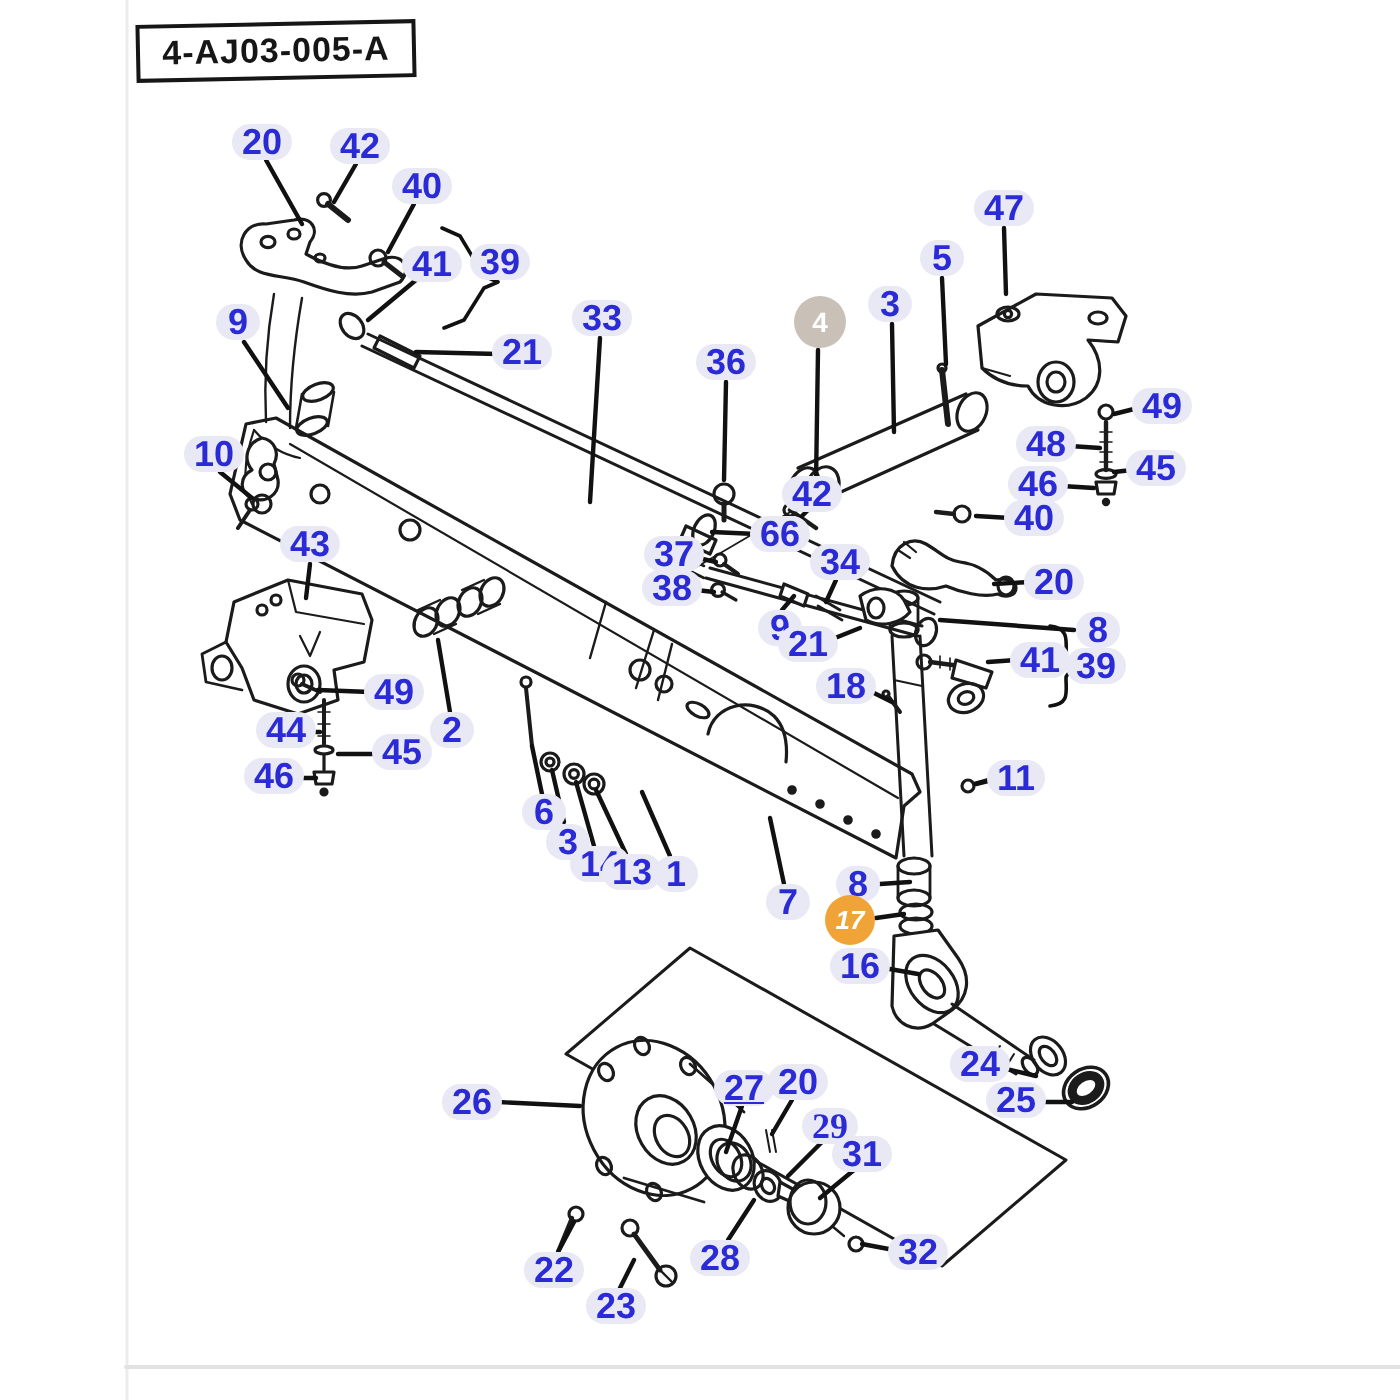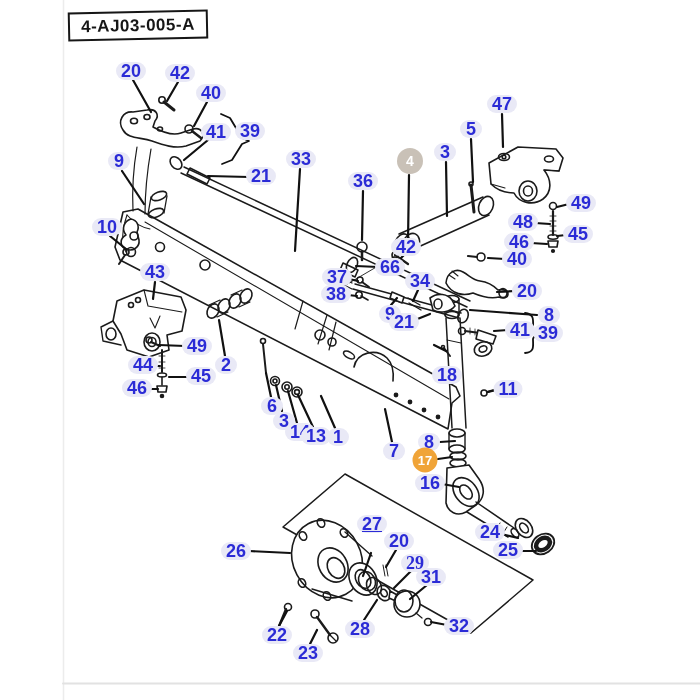--- a/index.html
+++ b/index.html
@@ -346,21 +346,21 @@
       <div class="callout" style="left: 581px; top: 203px;">49</div>
       <div class="callout" style="left: 523px; top: 222px;">48</div>
       <div class="callout" style="left: 578px; top: 234px;">45</div>
       <div class="callout" style="left: 519px; top: 242px;">46</div>
       <div class="callout" style="left: 517px; top: 259px;">40</div>
       <div class="callout" style="left: 527px; top: 291px;">20</div>
       <div class="callout" style="left: 549px; top: 315px;">8</div>
       <div class="callout" style="left: 520px; top: 330px;">41</div>
       <div class="callout" style="left: 548px; top: 333px;">39</div>
       <div class="callout" style="left: 508px; top: 389px;">11</div>
-      <div class="callout" style="left: 447px; top: 343px; margin-top: 32px;">18</div>
+      <div class="callout" style="left: 423px; top: 343px;">18</div>
       <div class="callout" style="left: 390px; top: 314px;">9</div>
       <div class="callout" style="left: 404px; top: 322px;">21</div>
       <div class="callout" style="left: 390px; top: 267px;">66</div>
       <div class="callout" style="left: 337px; top: 277px;">37</div>
       <div class="callout" style="left: 336px; top: 294px;">38</div>
       <div class="callout" style="left: 420px; top: 281px;">34</div>
       <div class="callout" style="left: 406px; top: 247px;">42</div>
       <div class="callout" style="left: 107px; top: 227px;">10</div>
       <div class="callout" style="left: 155px; top: 272px;">43</div>
       <div class="callout" style="left: 226px; top: 365px;">2</div>
@@ -368,26 +368,26 @@
       <div class="callout" style="left: 143px; top: 365px;">44</div>
       <div class="callout" style="left: 201px; top: 376px;">45</div>
       <div class="callout" style="left: 137px; top: 388px;">46</div>
       <div class="callout" style="left: 272px; top: 406px;">6</div>
       <div class="callout" style="left: 284px; top: 421px;">3</div>
       <div class="callout" style="left: 300px; top: 432px;">14</div>
       <div class="callout" style="left: 316px; top: 436px;">13</div>
       <div class="callout" style="left: 338px; top: 437px;">1</div>
       <div class="callout" style="left: 394px; top: 451px;">7</div>
       <div class="callout" style="left: 429px; top: 442px;">8</div>
-      <div class="callout highlight" style="left: 425px; top: 460px;">17</div>
+      <div class="callout highlight" style="left: 425px; top: 460px; font-style: italic;">17</div>
       <div class="callout" style="left: 430px; top: 483px;">16</div>
       <div class="callout" style="left: 490px; top: 532px;">24</div>
       <div class="callout" style="left: 508px; top: 550px;">25</div>
       <div class="callout" style="left: 236px; top: 551px;">26</div>
-      <div class="callout" style="left: 372px; top: 524px; text-decoration: underline;">27</div>
+      <div class="callout" style="left: 372px; top: 544px; text-decoration: underline;">27</div>
       <div class="callout" style="left: 399px; top: 541px;">20</div>
       <div class="callout" style="left: 415px; top: 563px; font-family: Liberation Serif, serif;">29</div>
       <div class="callout" style="left: 431px; top: 577px;">31</div>
       <div class="callout" style="left: 360px; top: 629px;">28</div>
       <div class="callout" style="left: 277px; top: 635px;">22</div>
       <div class="callout" style="left: 308px; top: 653px;">23</div>
       <div class="callout" style="left: 459px; top: 626px;">32</div>
     </div>
 </div>
 

